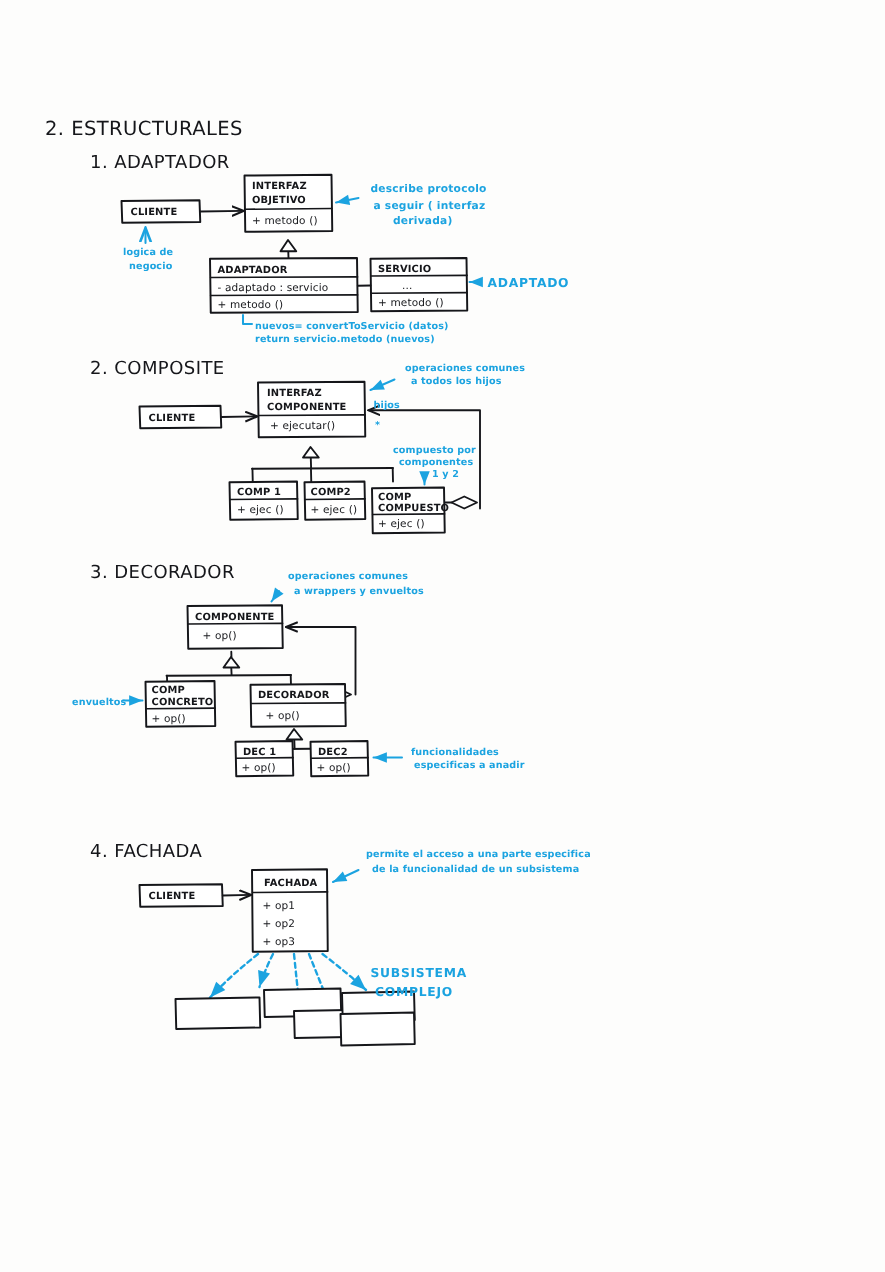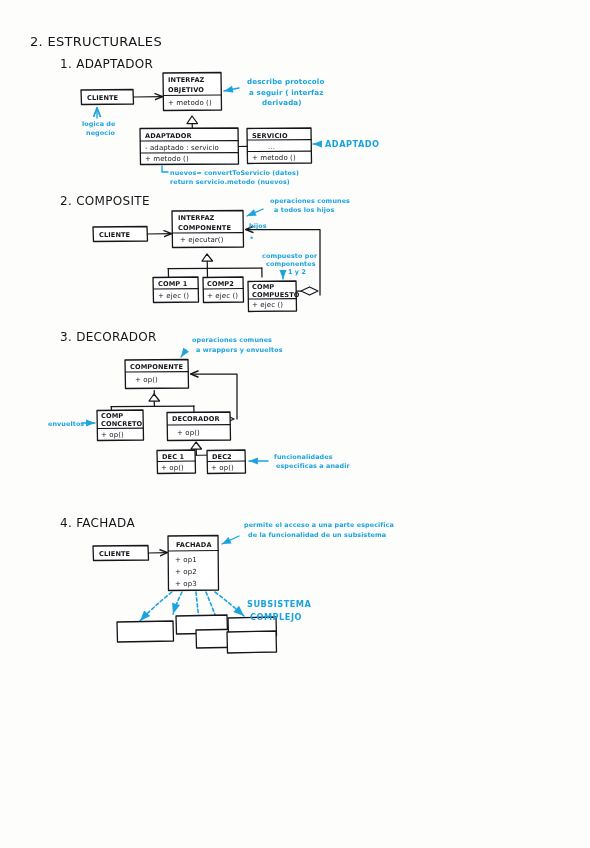--- a/index.html
+++ b/index.html
@@ -3,21 +3,21 @@
 <meta charset="utf-8">
 <style>
   html,body{margin:0;padding:0;}
   body{
     width:590px;height:848px;
     background:#fdfdfc;
     font-family:"DejaVu Sans", sans-serif;
     overflow:hidden;
     position:relative;
   }
-  #sheet{position:absolute;inset:0;}
+  #sheet{position:absolute;inset:0;margin-top:44px;}
   svg{position:absolute;top:0;left:0;width:590px;height:848px;}
 
   
   .t-head{font-family:"DejaVu Sans", sans-serif;font-size:13px;fill:#15161a;letter-spacing:.3px;}
   .t-sub{font-family:"DejaVu Sans", sans-serif;font-size:12px;fill:#15161a;letter-spacing:.3px;}
   .t-boxs{font-family:"DejaVu Sans", sans-serif;font-size:6.6px;fill:#15161a;font-weight:bold;letter-spacing:.1px;}
   .t-mem{font-family:"DejaVu Sans", sans-serif;font-size:7px;fill:#15161a;letter-spacing:.1px;}
   .t-note{font-family:"DejaVu Sans", sans-serif;font-size:7.1px;fill:#1ba3e0;font-weight:bold;letter-spacing:.15px;}
   .t-note-s{font-family:"DejaVu Sans", sans-serif;font-size:6.4px;fill:#1ba3e0;font-weight:bold;letter-spacing:.1px;}
   .t-note-b{font-family:"DejaVu Sans", sans-serif;font-size:8.2px;fill:#1ba3e0;font-weight:bold;letter-spacing:.5px;}

